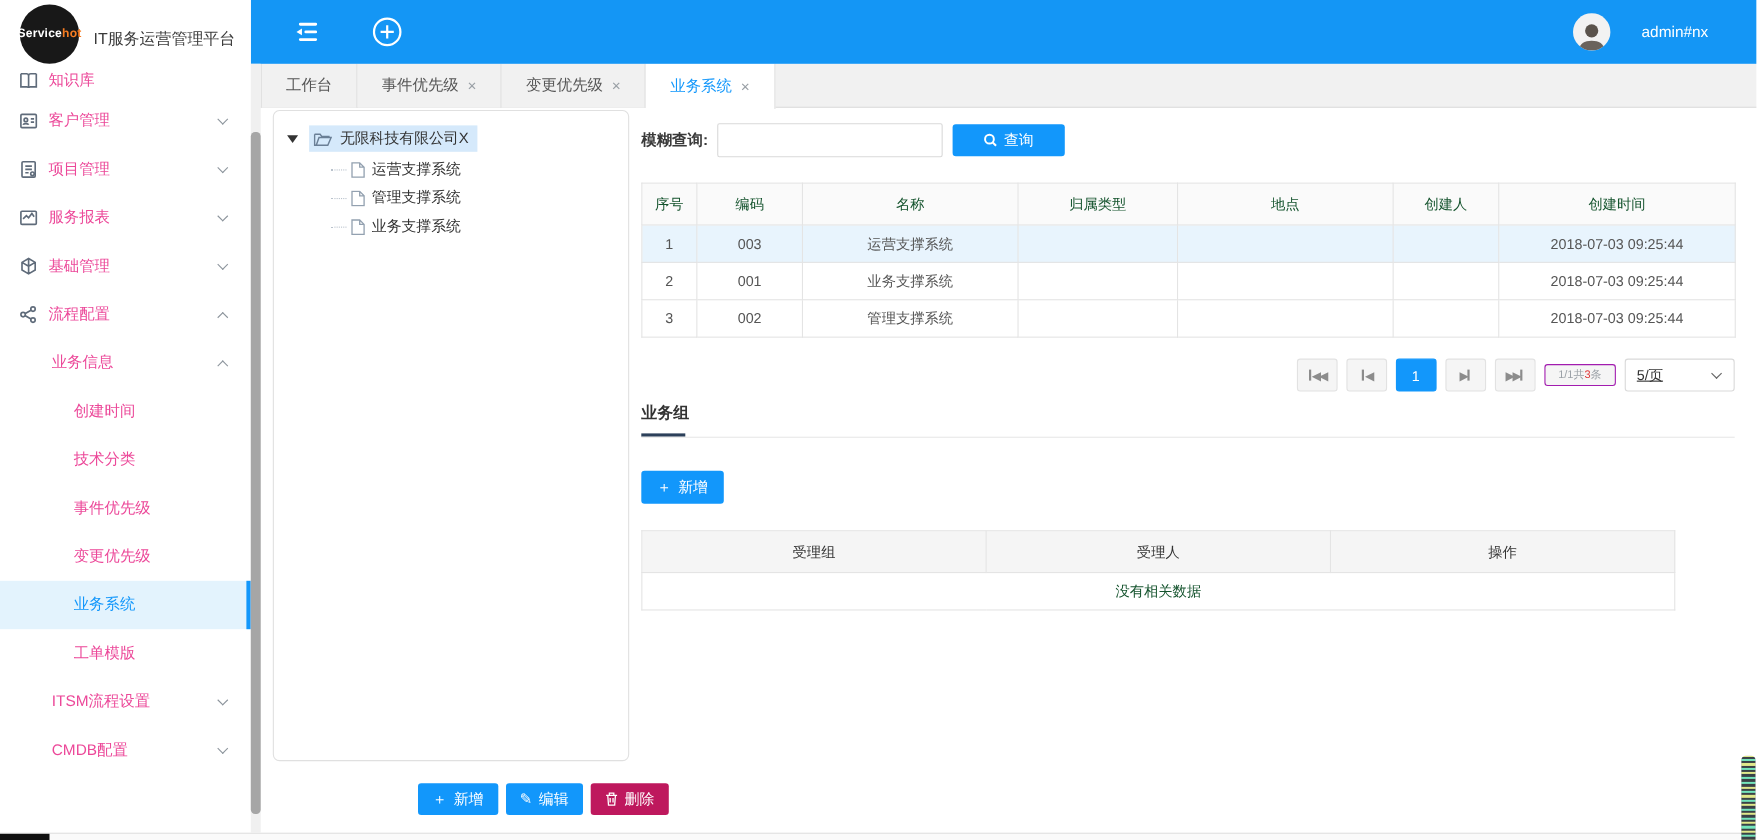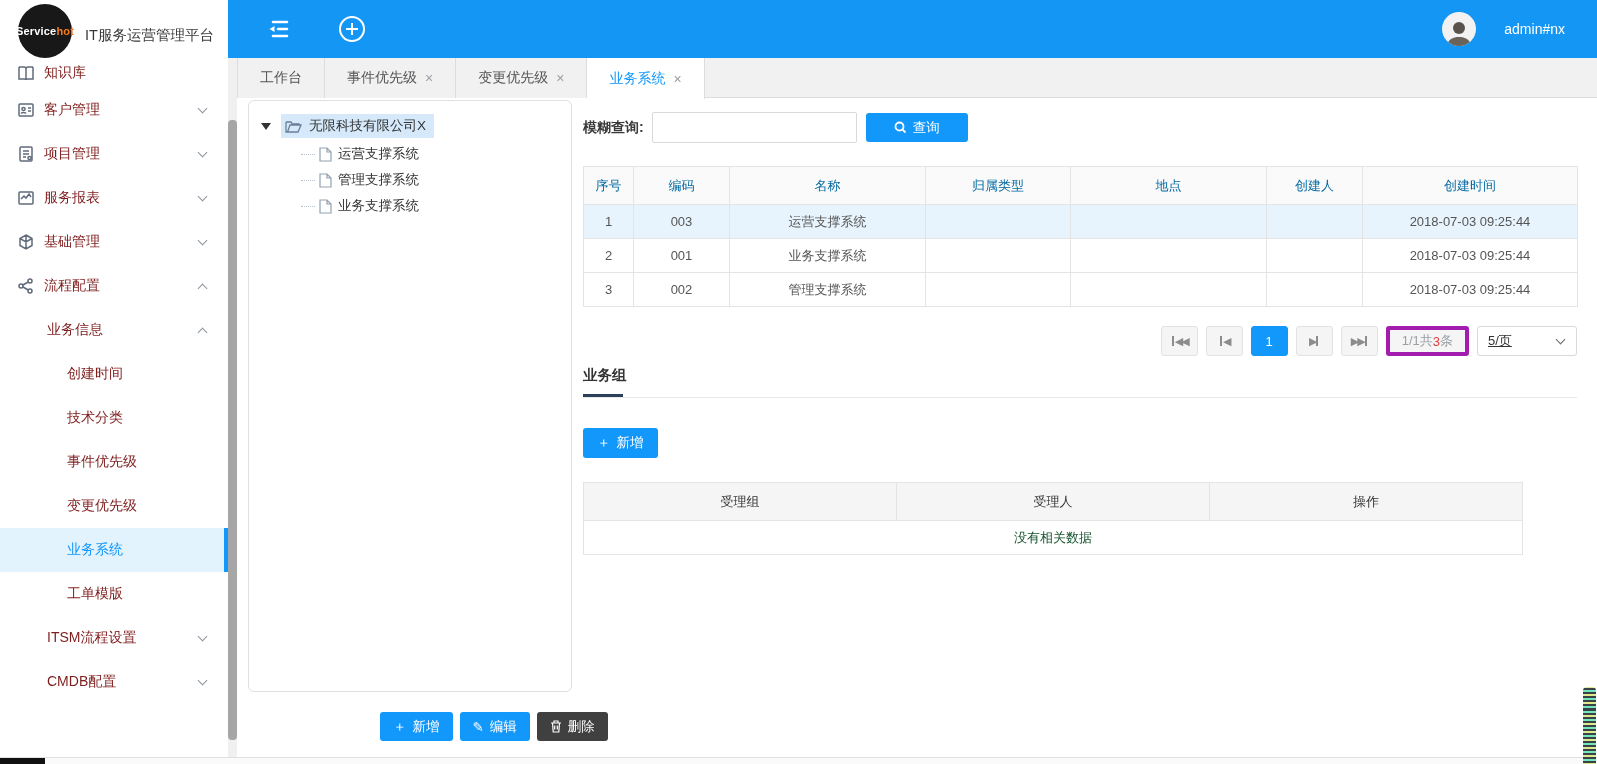--- a/index.html
+++ b/index.html
@@ -7,42 +7,42 @@
   .screen { position:relative; width:1597px; height:764px; background:#fff; overflow:hidden; font-size:14px; color:#333; }
 
   
   .sidebar { position:absolute; left:0; top:0; width:228px; height:764px; background:#fff; z-index:5; }
   .logo-row { position:relative; height:60px; }
   .logo-circle { position:absolute; left:18px; top:4px; width:54px; height:54px; border-radius:50%; background:#181818; display:flex; align-items:center; justify-content:center; z-index:6; }
   .logo-text { color:#fff; font-size:11px; font-weight:bold; letter-spacing:.2px; }
   .logo-text .hot { color:#f57c22; }
   .app-title { position:absolute; left:85px; top:26px; font-size:14.5px; color:#3a3a3a; white-space:nowrap; }
   .menu { position:absolute; top:58px; left:0; right:0; }
-  .menu-item { position:relative; height:44px; display:flex; align-items:center; color:#7f1d1d; font-size:14px; cursor:pointer; }
+  .menu-item { position:relative; height:44px; display:flex; align-items:center; color:#ec4899; font-size:14px; cursor:pointer; }
   .menu-item .mi-icon { position:absolute; left:16px; width:20px; height:20px; display:flex; align-items:center; justify-content:center; }
   .menu-item .mi-label { position:absolute; left:44px; white-space:nowrap; }
   .menu-item.lvl2 .mi-label { left:47px; }
   .menu-item.lvl3 .mi-label { left:67px; }
   .menu-item .chev { position:absolute; right:22px; width:7px; height:7px; border-right:1.6px solid #8c949c; border-bottom:1.6px solid #8c949c; }
   .chev.down { transform:rotate(45deg); margin-top:-3px; }
   .chev.up { transform:rotate(-135deg); margin-top:4px; }
   .menu-item.selected { background:#e3f3fd; color:#1297fb; }
   .menu-item.selected::after { content:""; position:absolute; right:0; top:0; width:4px; height:100%; background:#1297fb; }
   .mi-icon svg { stroke:#5f6b7a; fill:none; stroke-width:1.5; }
 
   
   .side-scroll-track { position:absolute; left:228px; top:58px; width:9px; height:699px; background:#f0f0f0; z-index:6; }
   .side-scroll-thumb { position:absolute; left:0; top:62px; width:9px; height:620px; background:#a6a6a6; border-radius:4px; }
 
   
   .topbar { position:absolute; left:228px; top:0; width:1369px; height:58px; background:#1496f5; display:flex; align-items:center; z-index:4; }
   .tb-icon { color:#fff; cursor:pointer; display:flex; align-items:center; justify-content:center; }
   .collapse-icon { margin-left:38px; }
   .plus-icon { margin-left:46px; }
-  .tb-right { position:absolute; right:32px; display:flex; align-items:center; gap:28px;justify-content:space-between; }
+  .tb-right { position:absolute; right:44px; display:flex; align-items:center; gap:28px;justify-content:space-between; }
   .avatar { width:34px; height:34px; border-radius:50%; background:#f2f2f2; display:flex; align-items:flex-end; justify-content:center; overflow:hidden; cursor:pointer; }
   .username { color:#fff; font-size:14px; }
 
   
   .tabstrip { position:absolute; left:237px; top:58px; width:1360px; height:40px; background:#f1f1f1; border-bottom:1px solid #ddd; display:flex; z-index:3; }
   .tab { position:relative; height:40px; padding:4px 22px; display:flex; align-items:center; gap:8px; font-size:14px; color:#555; border-right:1px solid #ddd; background:#f1f1f1; cursor:pointer; }
   .tab:first-child { border-left:1px solid #ddd; }
   .tab.active { background:#fff; color:#1297fb; height:41px; border-bottom:none; }
   .tab .close { color:#9aa0a6; font-size:14px; cursor:pointer; }
 
@@ -51,39 +51,39 @@
   .tree-root-row { position:relative; margin:12px 0 2px 10px; height:26px; display:flex; align-items:center; cursor:pointer; }
   .tree-toggle { width:0; height:0; border-left:5px solid transparent; border-right:5px solid transparent; border-top:7px solid #333; margin:0 10px 0 2px; }
   .tree-root-label-wrap { display:flex; align-items:center; gap:7px; background:#d5e9fb; padding:3px 8px 3px 4px; }
   .tree-root-label { font-size:13.5px; color:#333; }
   .tree-child { position:relative; height:26px; display:flex; align-items:center; margin-left:52px; cursor:pointer; }
   .tree-dots { width:14px; border-top:1px dotted #b9c2cc; margin-right:4px; }
   .tree-child-label { font-size:13.5px; color:#333; margin-left:6px; }
   .tree-actions { position:absolute; left:380px; top:712px; display:flex; gap:7px; }
   .btn { display:inline-flex; align-items:center; justify-content:center; gap:6px; border:none; border-radius:3px; color:#fff; font-size:13.5px; cursor:pointer; font-family:inherit; }
   .btn-blue { background:#1297fb; }
-  .btn-red { background:#404040; }
+  .btn-red { background:#be185d; }
   .tree-actions .btn { height:29px; padding:0 13px; }
 
   
   .search-row { position:absolute; left:583px; top:112px; display:flex; align-items:center; }
   .search-label { font-size:14px; font-weight:bold; color:#3a3a3a; }
   .search-input { width:205px; height:31px; margin-left:8px; border:1px solid #d9d9d9; border-radius:2px; padding:0 8px; font-size:13px; font-family:inherit; }
   .search-btn { height:29px; padding:0 28px; margin-left:9px; }
 
   table.sys { position:absolute; left:583px; top:166px; width:994px; border-collapse:collapse; table-layout:fixed; font-size:13px; color:#555; }
-  table.sys th { height:38px; background:#fafafa; border:1px solid #e4e4e4; font-weight:normal; color:#0369a1; }
+  table.sys th { height:38px; background:#fafafa; border:1px solid #e4e4e4; font-weight:normal; color:#14532d; }
   table.sys td { height:34px; border:1px solid #e4e4e4; text-align:center; }
   table.sys tr.hl td { background:#e8f4fd; }
 
   .pager { position:absolute; top:326px; left:583px; width:994px; display:flex; justify-content:flex-end; align-items:center; gap:8px; }
   .pg-btn { width:37px; height:30px; background:#f5f5f5; border:1px solid #e2e2e2; border-radius:3px; display:flex; align-items:center; justify-content:center; color:#8c8c8c; font-size:11px; cursor:pointer; letter-spacing:-2px; }
   .pg-btn.cur { background:#1297fb; border-color:#1297fb; color:#fff; font-size:13px; letter-spacing:0; cursor:default; }
   .pg-bar { display:inline-block; width:2px; height:10px; background:#8c8c8c; margin:0 1px; }
-  .pg-info { height:30px; padding:0 12px; background:#f5f5f5; border:4px solid #a21caf; border-radius:3px; display:flex; align-items:center; color:#9aa0a6; font-size:13px; }
+  .pg-info { height:20px; padding:0 12px; background:#f5f5f5; border:1px solid #a21caf; border-radius:3px; display:flex; align-items:center; color:#9aa0a6; font-size:10px; }
   .pg-info .red { color:#e03c3c; }
   .pg-size { position:relative; width:100px; height:30px; background:#fff; border:1px solid #d9d9d9; border-radius:3px; display:flex; align-items:center; padding:0 10px; font-size:13px; color:#333; cursor:pointer;text-decoration:underline; }
   .pg-size .chev { position:absolute; right:12px; width:7px; height:7px; border-right:1.6px solid #666; border-bottom:1.6px solid #666; transform:rotate(45deg); margin-top:-3px; }
 
   .group-title-row { position:absolute; left:583px; top:366px; width:994px; }
   .group-title { font-size:14.5px; font-weight:bold; color:#333; padding-bottom:9px; }
   .group-underline { width:40px; height:3px; background:#2c405a; }
   .group-hr { width:100%; height:1px; background:#e8e8e8; }
   .group-add-btn { position:absolute; left:583px; top:428px; height:30px; padding:0 14px; }
 

